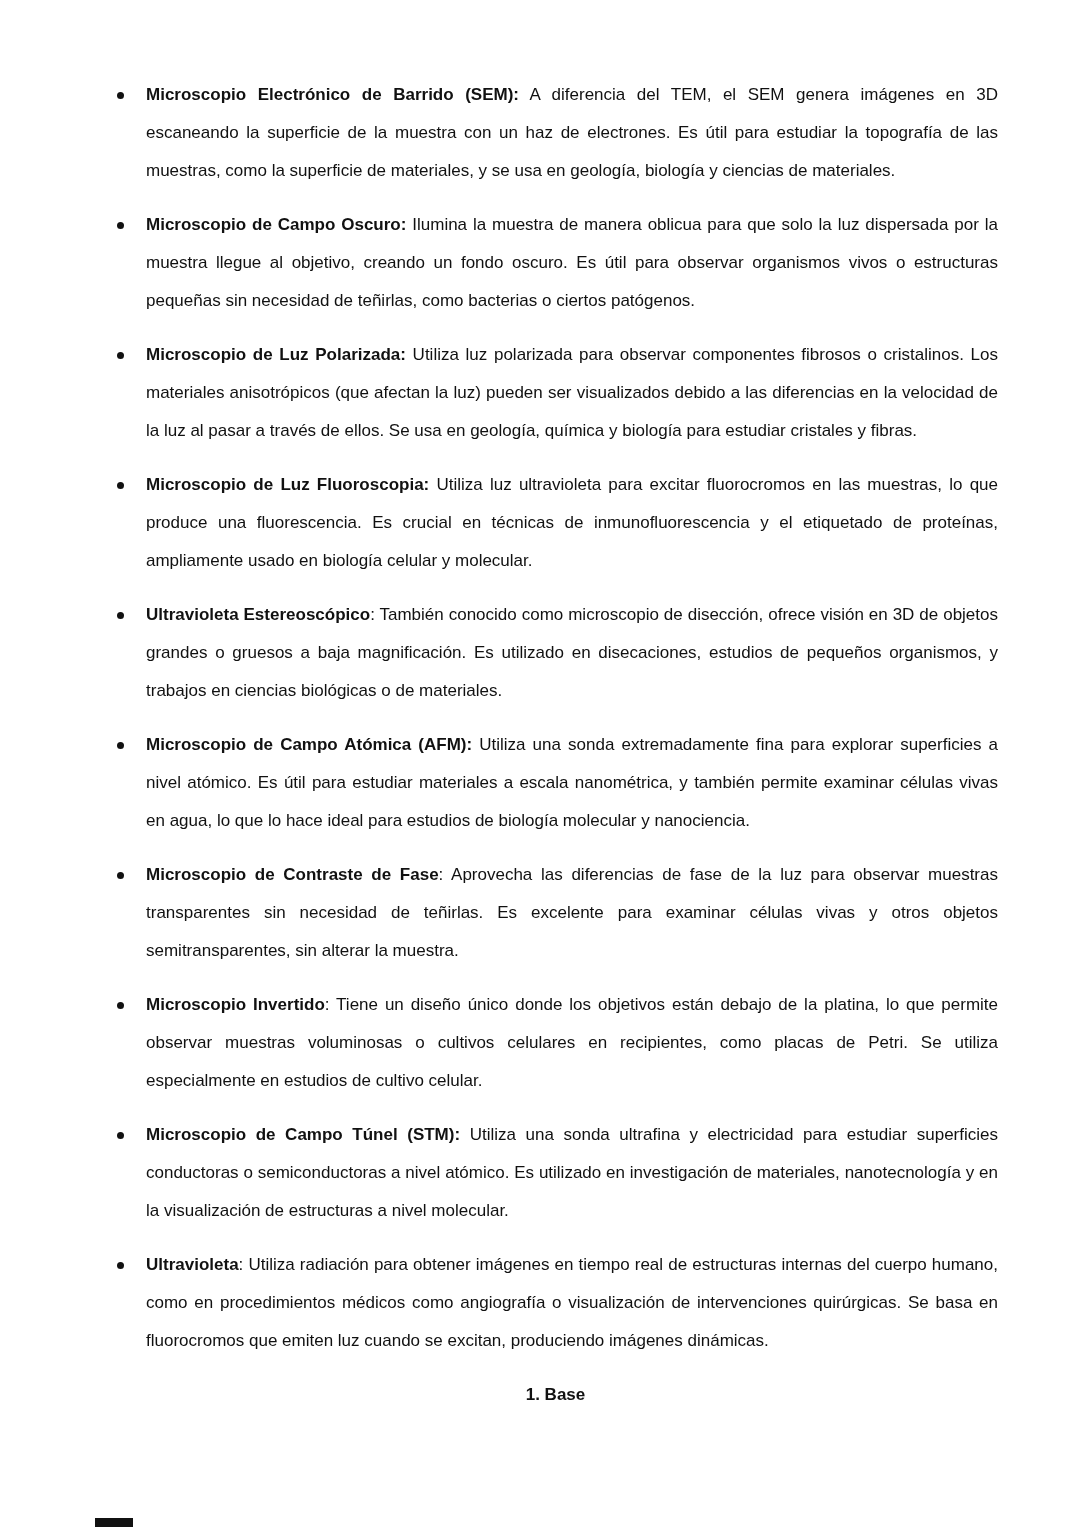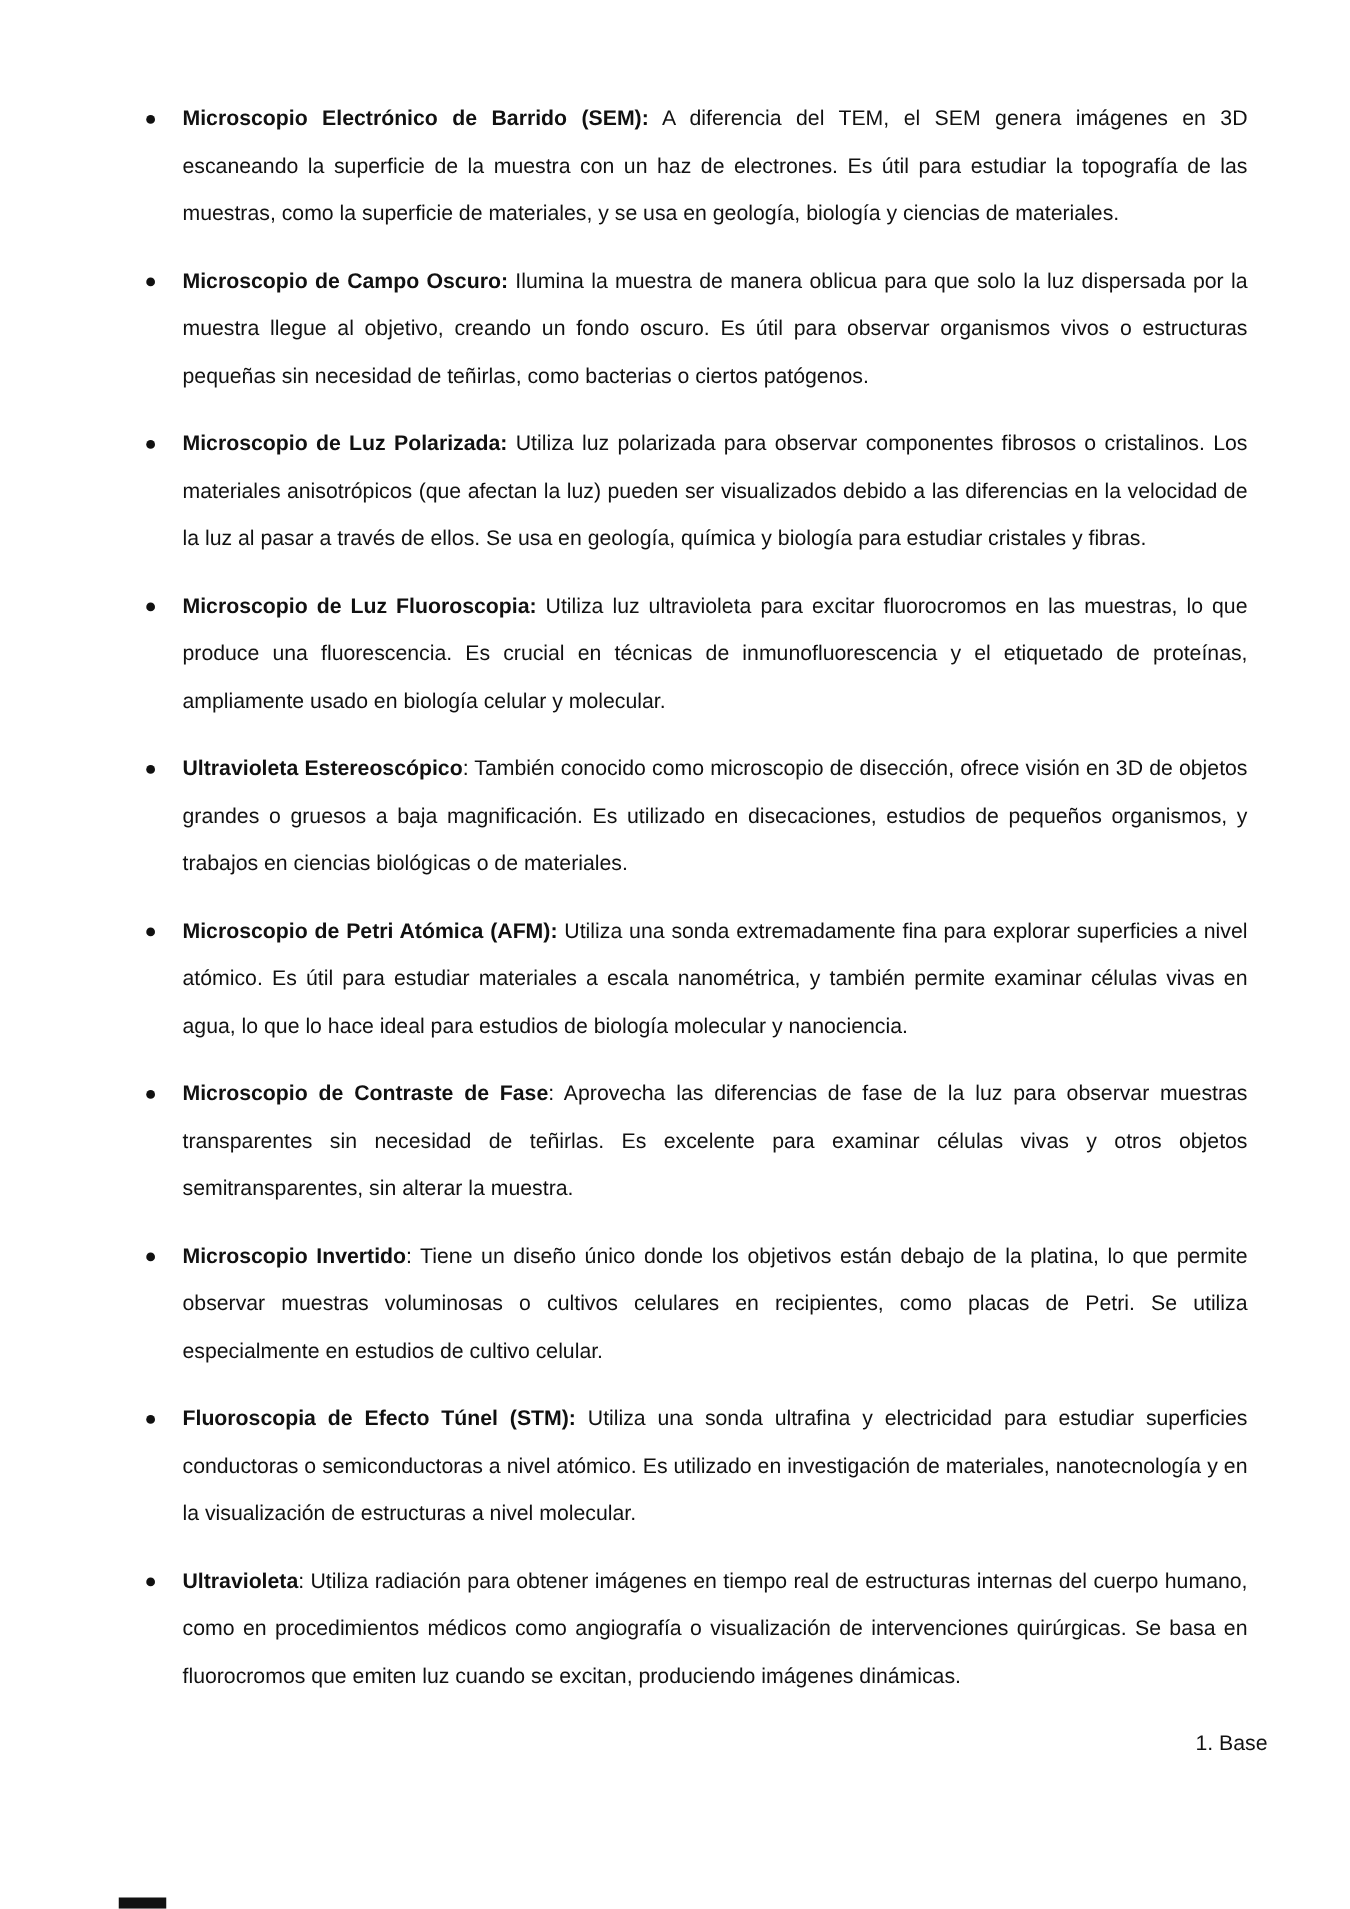--- a/index.html
+++ b/index.html
@@ -46,22 +46,22 @@
   .b {
     font-weight: 700;
   }
   p.doc-par {
     margin: 12px 0 0 0;
   }
   h2.doc-heading {
     margin: 14px 0 10px 0;
     font-size: 17px;
     line-height: 38px;
-    font-weight: 400;
-    text-align: right;
+    font-weight: 700;
+    text-align: center;
   }
   .bottom-cutoff {
     position: absolute;
     left: 95px;
     bottom: 0;
     width: 38px;
     height: 9px;
     background: #111111;
   }
 </style>
@@ -69,24 +69,24 @@
 <body>
 
 <div class="page">
 
   <ul class="doc-list" id="list-types">
       <li><span class="marker"></span><span class="b">Microscopio Electrónico de Barrido (SEM):</span><span> A diferencia del TEM, el SEM genera imágenes en 3D escaneando la superficie de la muestra con un haz de electrones. Es útil para estudiar la topografía de las muestras, como la superficie de materiales, y se usa en geología, biología y ciencias de materiales.</span></li>
       <li><span class="marker"></span><span class="b">Microscopio de Campo Oscuro:</span><span> Ilumina la muestra de manera oblicua para que solo la luz dispersada por la muestra llegue al objetivo, creando un fondo oscuro. Es útil para observar organismos vivos o estructuras pequeñas sin necesidad de teñirlas, como bacterias o ciertos patógenos.</span></li>
       <li><span class="marker"></span><span class="b">Microscopio de Luz Polarizada:</span><span> Utiliza luz polarizada para observar componentes fibrosos o cristalinos. Los materiales anisotrópicos (que afectan la luz) pueden ser visualizados debido a las diferencias en la velocidad de la luz al pasar a través de ellos. Se usa en geología, química y biología para estudiar cristales y fibras.</span></li>
       <li><span class="marker"></span><span class="b">Microscopio de Luz Fluoroscopia:</span><span> Utiliza luz ultravioleta para excitar fluorocromos en las muestras, lo que produce una fluorescencia. Es crucial en técnicas de inmunofluorescencia y el etiquetado de proteínas, ampliamente usado en biología celular y molecular.</span></li>
       <li><span class="marker"></span><span class="b">Ultravioleta Estereoscópico</span><span>: También conocido como microscopio de disección, ofrece visión en 3D de objetos grandes o gruesos a baja magnificación. Es utilizado en disecaciones, estudios de pequeños organismos, y trabajos en ciencias biológicas o de materiales.</span></li>
-      <li><span class="marker"></span><span class="b">Microscopio de Petri Atómica (AFM):</span><span> Utiliza una sonda extremadamente fina para explorar superficies a nivel atómico. Es útil para estudiar materiales a escala nanométrica, y también permite examinar células vivas en agua, lo que lo hace ideal para estudios de biología molecular y nanociencia.</span></li>
+      <li><span class="marker"></span><span class="b">Microscopio de Campo Atómica (AFM):</span><span> Utiliza una sonda extremadamente fina para explorar superficies a nivel atómico. Es útil para estudiar materiales a escala nanométrica, y también permite examinar células vivas en agua, lo que lo hace ideal para estudios de biología molecular y nanociencia.</span></li>
       <li><span class="marker"></span><span class="b">Microscopio de Contraste de Fase</span><span>: Aprovecha las diferencias de fase de la luz para observar muestras transparentes sin necesidad de teñirlas. Es excelente para examinar células vivas y otros objetos semitransparentes, sin alterar la muestra.</span></li>
       <li><span class="marker"></span><span class="b">Microscopio Invertido</span><span>: Tiene un diseño único donde los objetivos están debajo de la platina, lo que permite observar muestras voluminosas o cultivos celulares en recipientes, como placas de Petri. Se utiliza especialmente en estudios de cultivo celular.</span></li>
-      <li><span class="marker"></span><span class="b">Fluoroscopia de Efecto Túnel (STM):</span><span> Utiliza una sonda ultrafina y electricidad para estudiar superficies conductoras o semiconductoras a nivel atómico. Es utilizado en investigación de materiales, nanotecnología y en la visualización de estructuras a nivel molecular.</span></li>
+      <li><span class="marker"></span><span class="b">Microscopio de Campo Túnel (STM):</span><span> Utiliza una sonda ultrafina y electricidad para estudiar superficies conductoras o semiconductoras a nivel atómico. Es utilizado en investigación de materiales, nanotecnología y en la visualización de estructuras a nivel molecular.</span></li>
       <li><span class="marker"></span><span class="b">Ultravioleta</span><span>: Utiliza radiación para obtener imágenes en tiempo real de estructuras internas del cuerpo humano, como en procedimientos médicos como angiografía o visualización de intervenciones quirúrgicas. Se basa en fluorocromos que emiten luz cuando se excitan, produciendo imágenes dinámicas.</span></li>
     </ul>
 
 
   <h2 class="doc-heading">1. Base</h2>
 
 
 </div>
 
 <div class="bottom-cutoff"></div>

